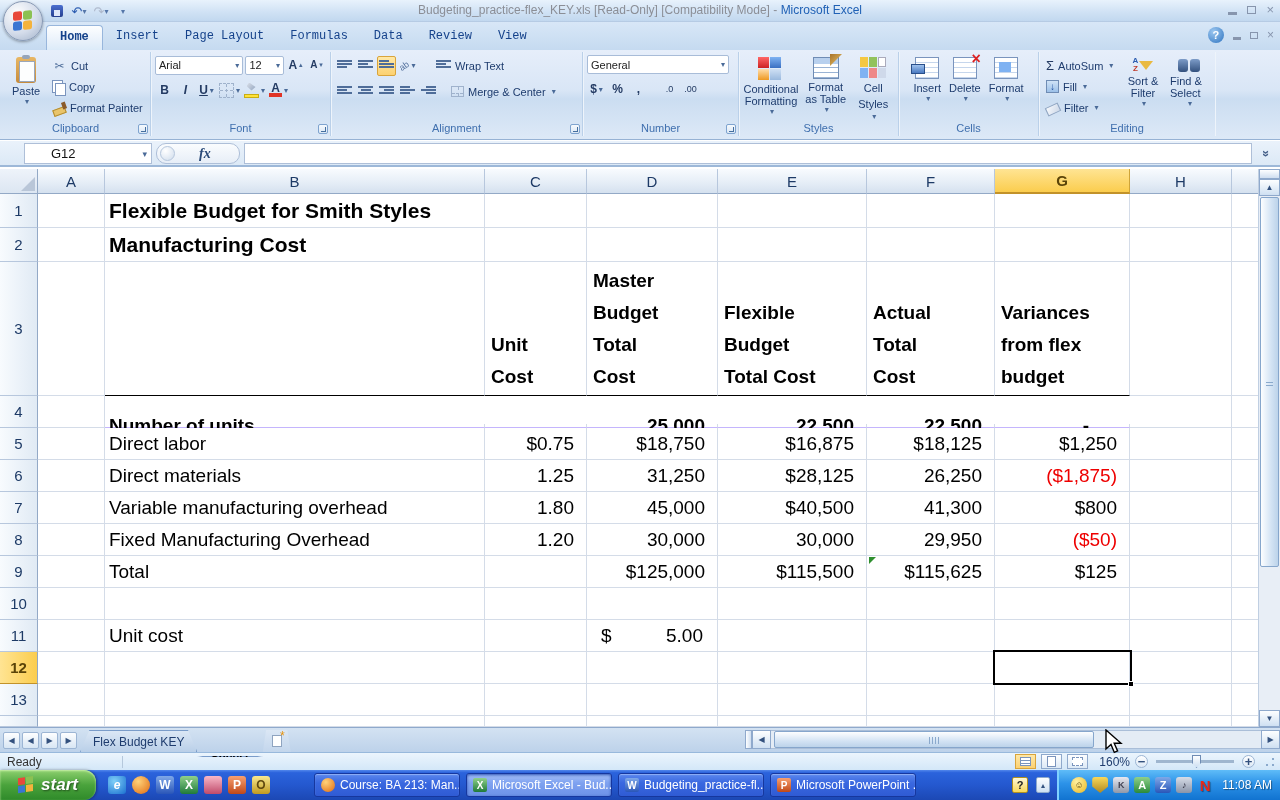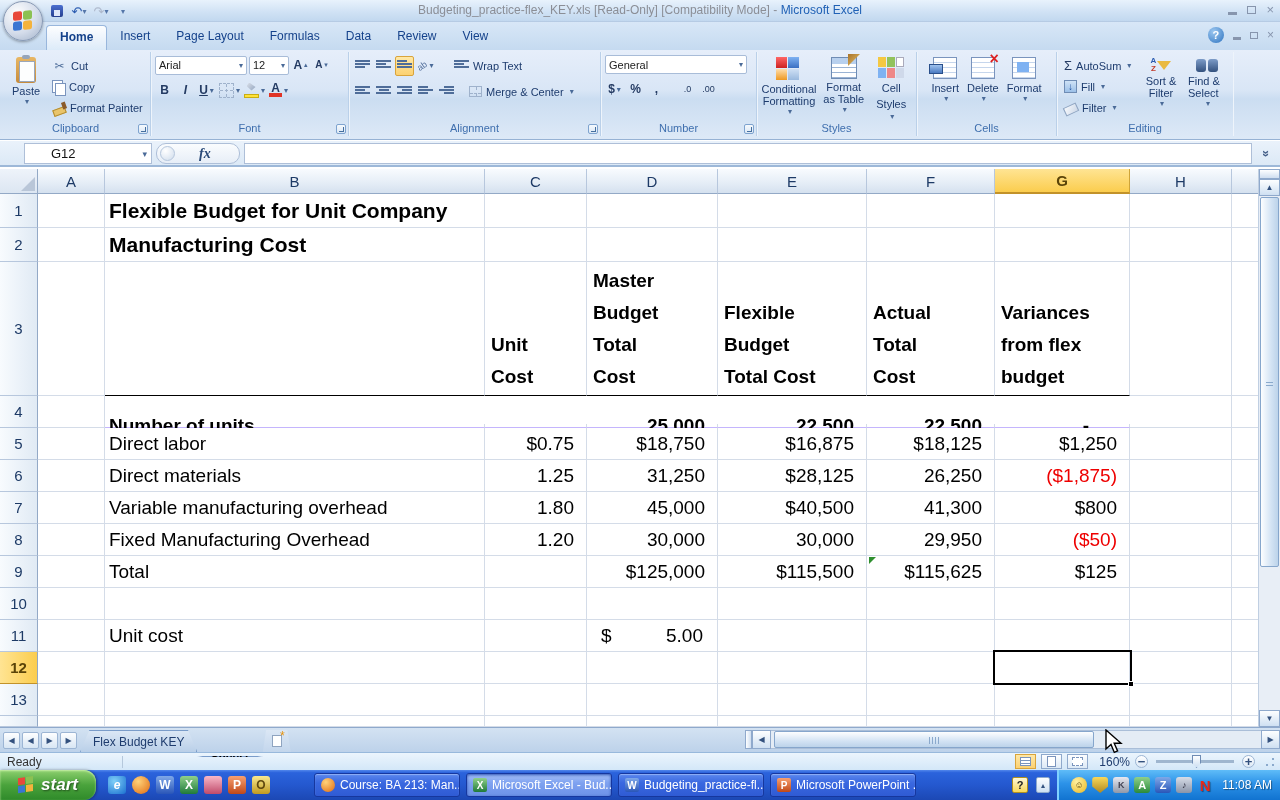--- a/index.html
+++ b/index.html
@@ -27,21 +27,21 @@
   .title-text { position:absolute; left:0; right:0; top:3px; text-align:center; font-size:12px; color:#8b8e96; white-space:nowrap; }
   .title-text .app { color:#2061b5; }
   .win-ctl { position:absolute; right:6px; top:2px; display:flex; gap:10px; color:#8795ad; font-size:13px; align-items:center; }
   .wbar { width:9px; height:3px; background:#8795ad; margin-top:8px; }
   .wrest { width:9px; height:8px; border:1.5px solid #8795ad; }
 
   
   .tabrow { position:absolute; left:0; top:22px; width:1280px; height:28px;
     background:linear-gradient(#d8e7f7,#c5daf0); }
   .tabs { position:absolute; left:46px; top:3px; display:flex; height:25px; }
-  .rtab { padding:4px 13px 0 13px; font-size:12px; color:#15428b; border-radius:4px 4px 0 0; }
+  .rtab { padding:4px 13px 0 13px; font-size:12px; color:#15428b; border-radius:4px 4px 0 0;font-family:Liberation Mono, monospace; }
   .rtab.active { background:linear-gradient(#fdfeff,#eaf2fb 60%,#dcebf9); border:1px solid #98b6dc; border-bottom:none; font-weight:bold; }
   .tab-ctl { position:absolute; right:6px; top:5px; display:flex; gap:9px; align-items:center; color:#8795ad; font-size:12px; }
   .helpglobe { width:16px; height:16px; border-radius:50%; background:radial-gradient(circle at 35% 30%,#9cc7f0,#2f74c0); color:#fff; font-size:11px; font-weight:bold; display:flex; align-items:center; justify-content:center; }
   .wbar2 { width:8px; height:3px; background:#8795ad; margin-top:7px; }
   .wrest2 { width:8px; height:7px; border:1.5px solid #8795ad; }
 
   
   .ribbon { position:absolute; left:0; top:50px; width:1280px; height:90px;
     background:linear-gradient(#e6eefa 0%,#d9e6f6 45%,#cbddf1 55%,#dde9f7 100%); border-bottom:1px solid #96b2d4; display:flex; padding:2px 1px; }
   .rgroup { position:relative; height:84px; border-right:1px solid #bad0e9; box-shadow:1px 0 0 #eef4fb;
@@ -311,21 +311,21 @@
         <div class="smbtn">
             <span class="ic-brush"></span>
             <span class="btxt">Format Painter</span>
           </div>
       </div>
     </div>
     <div class="glabel">Clipboard</div>
     <span class="dlg"></span>
   </div>
 
-  <div class="rgroup" style="width:198px">
+  <div class="rgroup" style="width:180px">
     <div class="row" style="margin-bottom:5px;">
       <div class="combo" style="width:92px">
           <span>Arial</span>
           <span class="dd">▾</span>
         </div>
       <div class="combo" style="width:40px">
           <span>12</span>
           <span class="dd">▾</span>
         </div>
       <div class="sqbtn">
@@ -596,21 +596,21 @@
     <div class="ch wE">E</div>
     <div class="ch wF">F</div>
     <div class="ch sel wG">G</div>
     <div class="ch wH">H</div>
     <div class="ch wFill"></div>
   </div>
 
   <div class="grow h34">
     <div class="rh">1</div>
     <div class="c wA"></div>
-    <div class="c wB lbl bold t21">Flexible Budget for Unit Company</div>
+    <div class="c wB lbl bold t21">Flexible Budget for Smith Styles</div>
     <div class="c wC"></div>
     <div class="c wD"></div>
     <div class="c wE"></div>
     <div class="c wF"></div>
     <div class="c wG"></div>
     <div class="c wH"></div>
     <div class="c wFill"></div>
   </div>
 
   <div class="grow h34">

